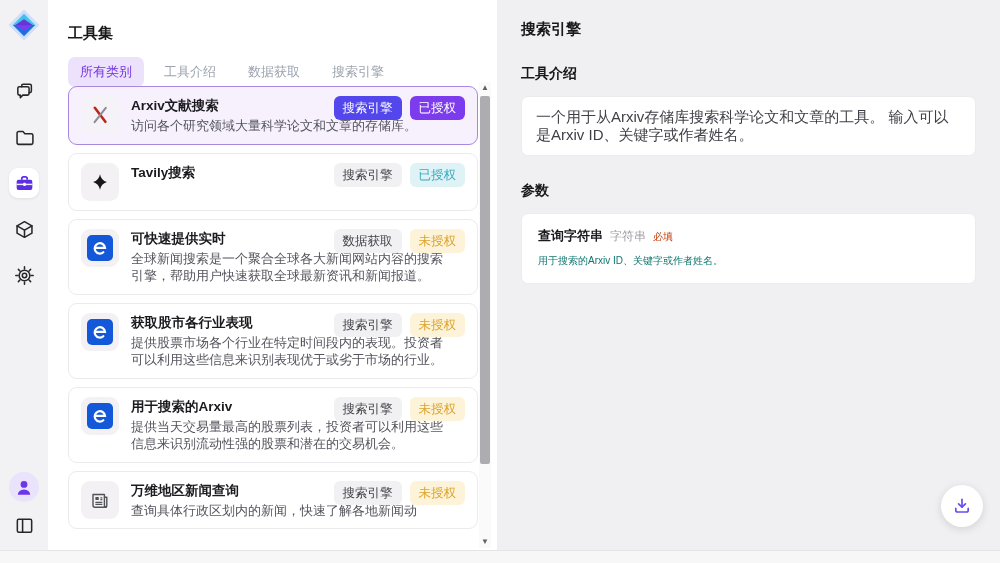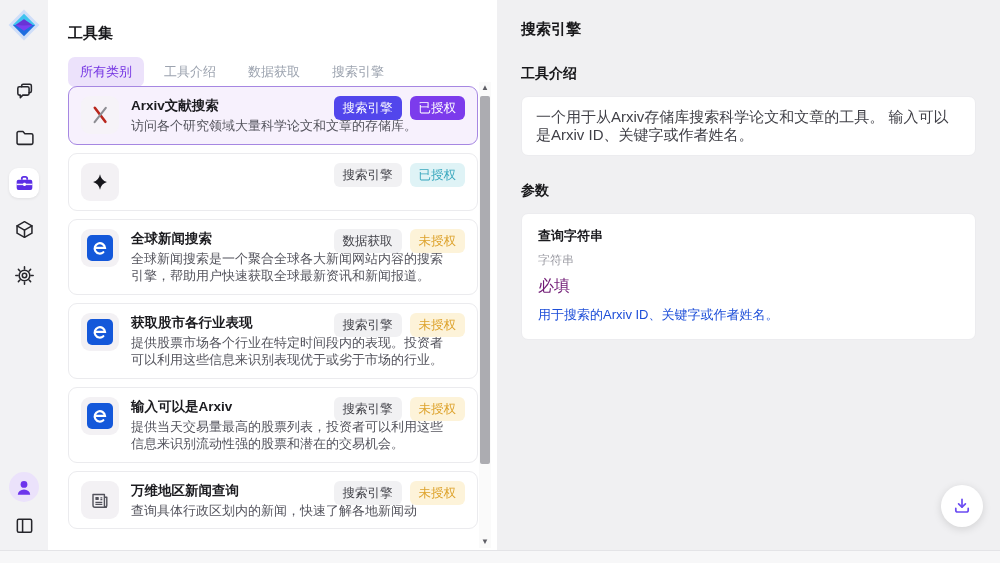--- a/index.html
+++ b/index.html
@@ -57,25 +57,25 @@
 
   
   .detail-panel { position:absolute; left:497px; top:0; width:503px; height:550px; background:#f0f0f2;
                   padding:20px 24px; }
   .dp-title { font-size:15px; font-weight:bold; color:#18181b; }
   .dp-sub { font-size:14px; font-weight:bold; color:#18181b; margin-top:26px; }
   .intro-box { margin-top:13px; background:#fff; border:1px solid #ececef; border-radius:7px;
                padding:11px 14px; font-size:15px; color:#3f3f46; line-height:18px; }
   .param-box { margin-top:13px; background:#fff; border:1px solid #ececef; border-radius:7px;
                padding:13px 16px 15px; }
-  .param-head { display:flex; align-items:baseline; gap:7px;flex-direction:column; }
+  .param-head { display:flex; align-items:baseline; gap:7px; }
   .param-name { font-size:13px; font-weight:bold; color:#1b1b1f; }
   .param-type { font-size:12px; color:#9b9ba3; }
-  .param-req  { font-size:16px; color:#701a75; }
-  .param-desc { margin-top:9px; font-size:13px; color:#1d4ed8; }
+  .param-req  { font-size:10px; color:#c2410c; }
+  .param-desc { margin-top:9px; font-size:10px; color:#0f766e; }
 
   
   .fab { position:absolute; left:941px; top:485px; width:42px; height:42px; border-radius:50%;
          border:none; background:#fff; box-shadow:0 2px 9px rgba(0,0,0,.13);
          display:flex; align-items:center; justify-content:center; cursor:pointer; z-index:5; }
   .intel { position:absolute; left:929px; top:527px; width:62px; color:#3d3d42; z-index:5; }
   .intel-row { display:flex; align-items:baseline; gap:3px; }
   .intel-name { font-size:16px; font-weight:bold; letter-spacing:-.5px; }
   .intel-core { font-size:11.5px; font-weight:600; letter-spacing:1.6px;margin-top:48px; }
   .intel-ultra { display:block; margin-left:40px; margin-top:1px; font-size:6px; line-height:7px;
@@ -176,37 +176,38 @@
     </div>
   </div>
 
   <div class="card">
     <div class="tile">
             <svg viewBox="0 0 22 22" width="20" height="20">
       <path d="M11 2.4 Q12.2 9 18.6 11 Q12.2 13 11 19.6 Q9.8 13 3.4 11 Q9.8 9 11 2.4 Z" fill="#17171c"></path>
             </svg>
           </div>
     <div class="card-main">
+      <div class="t-name">Tavily搜索</div>
     </div>
     <div class="card-badges">
       <span class="badge badge-cat b-gray">搜索引擎</span>
       <span class="badge badge-auth b-cyan">已授权</span>
     </div>
   </div>
 
   <div class="card">
     <div class="tile">
             <span class="blue-sq">
               <svg viewBox="0 0 26 26" width="24" height="24" fill="none" stroke="#fff" stroke-width="2.4" stroke-linecap="round">
       <path d="M7.4 12.8 H18.4 A5.6 5.6 0 1 0 16.6 17.6"></path>
               </svg>
             </span>
           </div>
     <div class="card-main">
-      <div class="t-name">全球新闻搜索</div>
+      <div class="t-name">可快速提供实时</div>
       <div class="t-desc">全球新闻搜索是一个聚合全球各大新闻网站内容的搜索引擎，帮助用户快速获取全球最新资讯和新闻报道。</div>
     </div>
     <div class="card-badges">
       <span class="badge badge-cat b-gray">数据获取</span>
       <span class="badge badge-auth b-yellow">未授权</span>
     </div>
   </div>
 
   <div class="card">
     <div class="tile">
@@ -228,21 +229,21 @@
 
   <div class="card">
     <div class="tile">
             <span class="blue-sq">
               <svg viewBox="0 0 26 26" width="24" height="24" fill="none" stroke="#fff" stroke-width="2.4" stroke-linecap="round">
       <path d="M7.4 12.8 H18.4 A5.6 5.6 0 1 0 16.6 17.6"></path>
               </svg>
             </span>
           </div>
     <div class="card-main">
-      <div class="t-name">输入可以是Arxiv</div>
+      <div class="t-name">用于搜索的Arxiv</div>
       <div class="t-desc">提供当天交易量最高的股票列表，投资者可以利用这些信息来识别流动性强的股票和潜在的交易机会。</div>
     </div>
     <div class="card-badges">
       <span class="badge badge-cat b-gray">搜索引擎</span>
       <span class="badge badge-auth b-yellow">未授权</span>
     </div>
   </div>
 
   <div class="card">
     <div class="tile">

